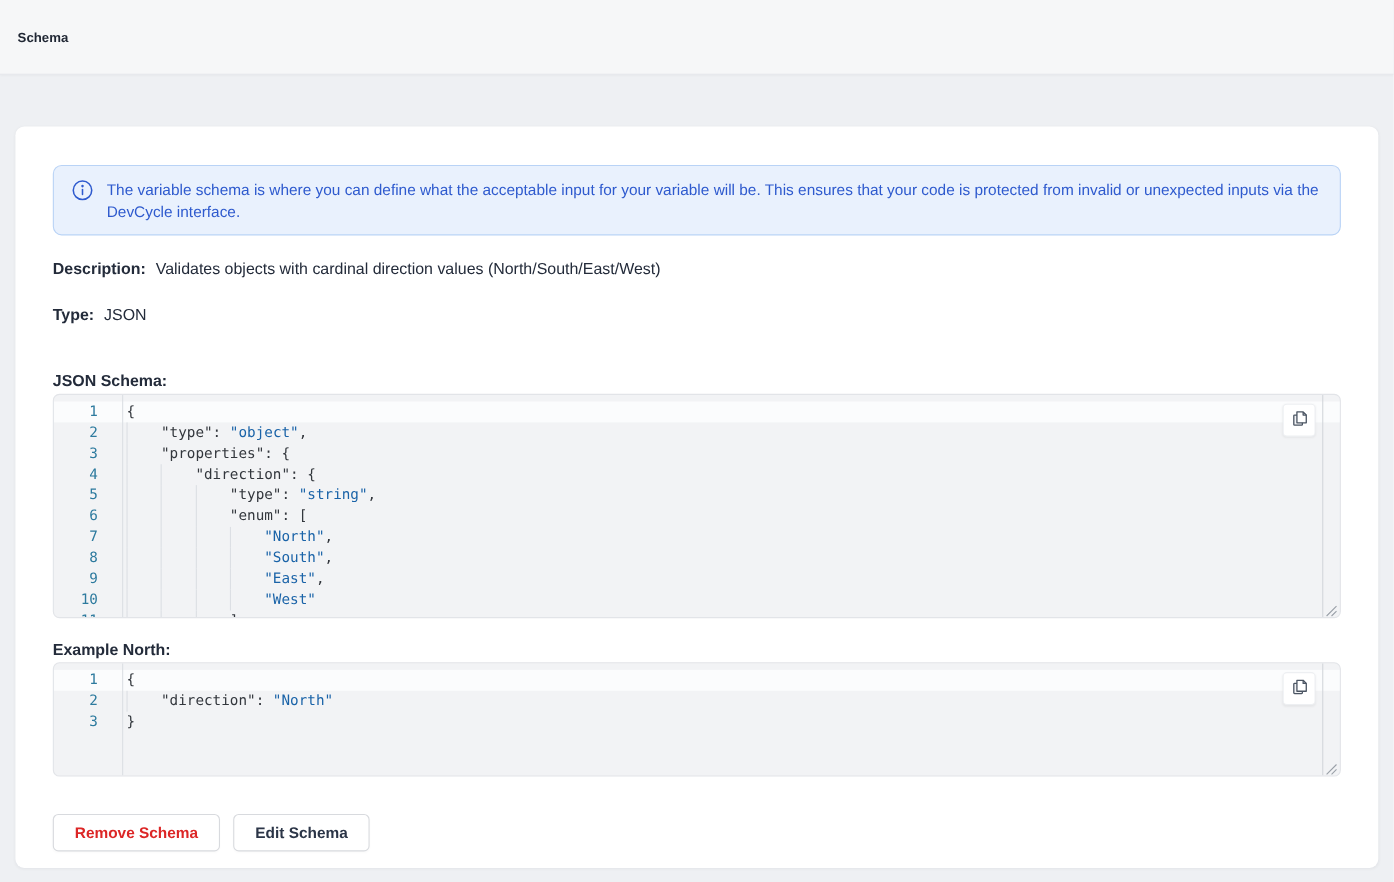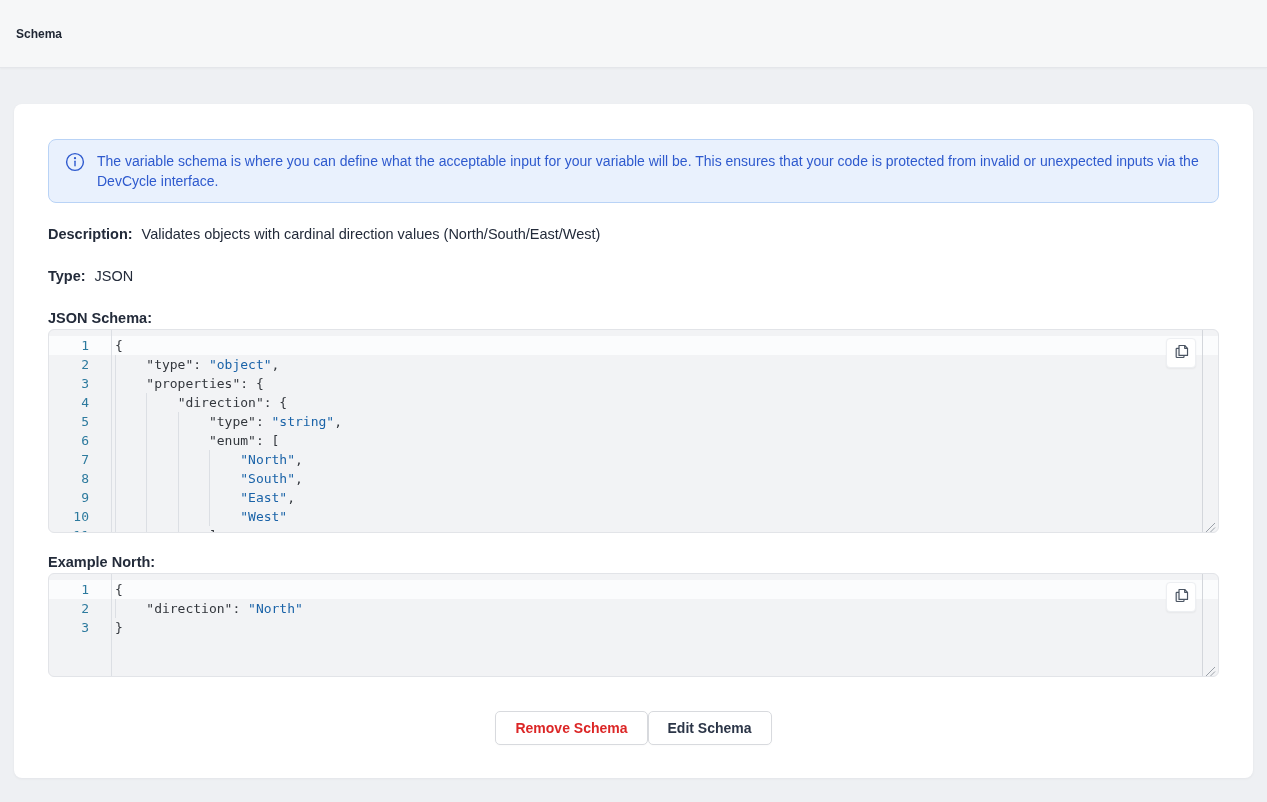--- a/index.html
+++ b/index.html
@@ -15,21 +15,21 @@
   .page-header {
     height:68px; background:#f6f7f8;
     border-bottom:1px solid #e4e6ea;
     box-shadow:0 1px 2px rgba(16,24,40,.03);
     display:flex; align-items:center; padding:0 16px;
   }
   .page-title { font-size:12px; font-weight:700; color:#1f2633; }
 
   
   .card {
-    position:absolute; left:14px; top:104px; width:1239px; height:674px;
+    position:absolute; left:14px; top:115px; width:1239px; height:674px;
     background:#ffffff; border-radius:8px;
     box-shadow:0 1px 3px rgba(16,24,40,.05);
     padding:35px 34px 33px;
   }
 
   
   .alert {
     display:flex; align-items:flex-start; gap:12px;
     background:#e9f1fd; border:1px solid #b9d3f6; border-radius:8px;
     padding:11px 16px;
@@ -37,21 +37,21 @@
   }
   .alert .alert-icon { flex:none; margin-top:1px; }
 
   
   .field-row { margin-top:24px; font-size:14.5px; color:#232b3a; line-height:18px; }
   .field-row.f2 { margin-top:22px; }
   .field-label { font-weight:700; margin-right:9px; }
   .field-value { font-weight:400; }
 
   .section-label {
-    margin-top:24px; margin-bottom:2px;
+    margin-top:42px; margin-bottom:2px;
     font-size:14.5px; font-weight:700; color:#232b3a; line-height:18px;
   }
   .section-label.ex { margin-top:20px; }
 
   
   .editor {
     position:relative; background:#f2f3f5;
     border:1px solid #e2e4e8; border-radius:6px;
     overflow:hidden;
     font-family:"DejaVu Sans Mono","Liberation Mono",monospace;
@@ -86,21 +86,21 @@
     background:#ffffff; border:1px solid #edeff2; border-radius:4px;
     display:flex; align-items:center; justify-content:center;
     cursor:pointer; padding:0;
     box-shadow:0 1px 2px rgba(0,0,0,.05);
   }
   .resize-grip {
     position:absolute; right:2px; bottom:2px; width:11px; height:11px; cursor:nwse-resize;
   }
 
   
-  .actions { margin-top:34px; display:flex; justify-content:center; }
+  .actions { margin-top:34px; display:flex; justify-content:flex-start; gap:12px; }
   .btn {
     height:34px; padding:0 19px;
     background:#fff; border:1px solid #d8dade; border-radius:5px;
     font-family:"Liberation Sans", sans-serif;
     font-size:14px; font-weight:700; cursor:pointer;
     box-shadow:0 1px 2px rgba(0,0,0,.02);
   }
   .btn.danger  { color:#dc2626; }
   .btn.default { color:#2b3547; }
 </style>

